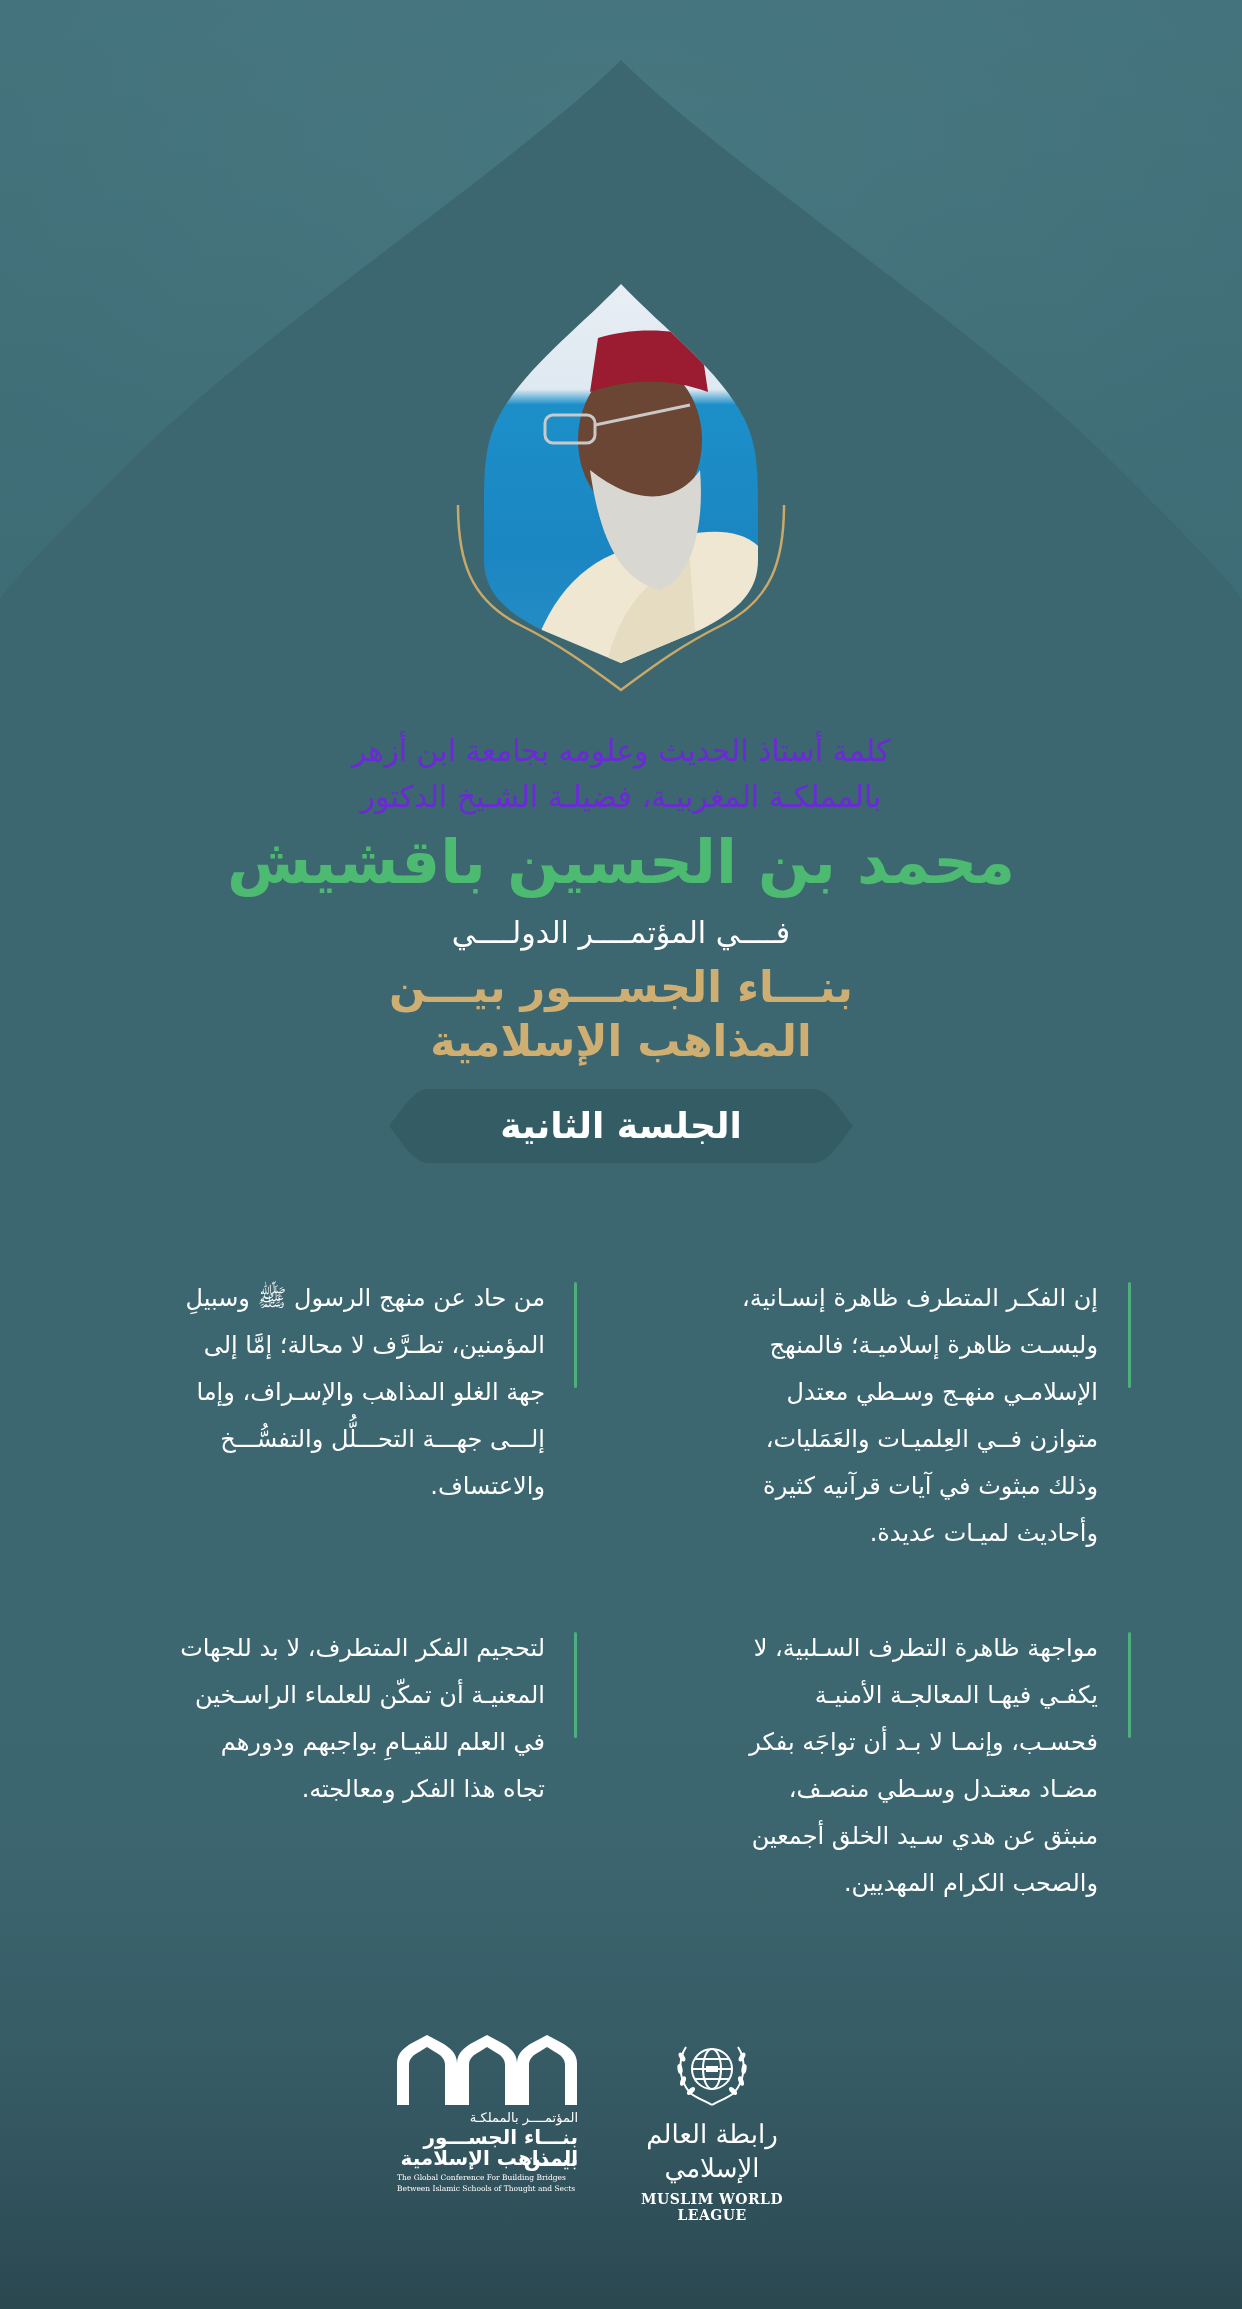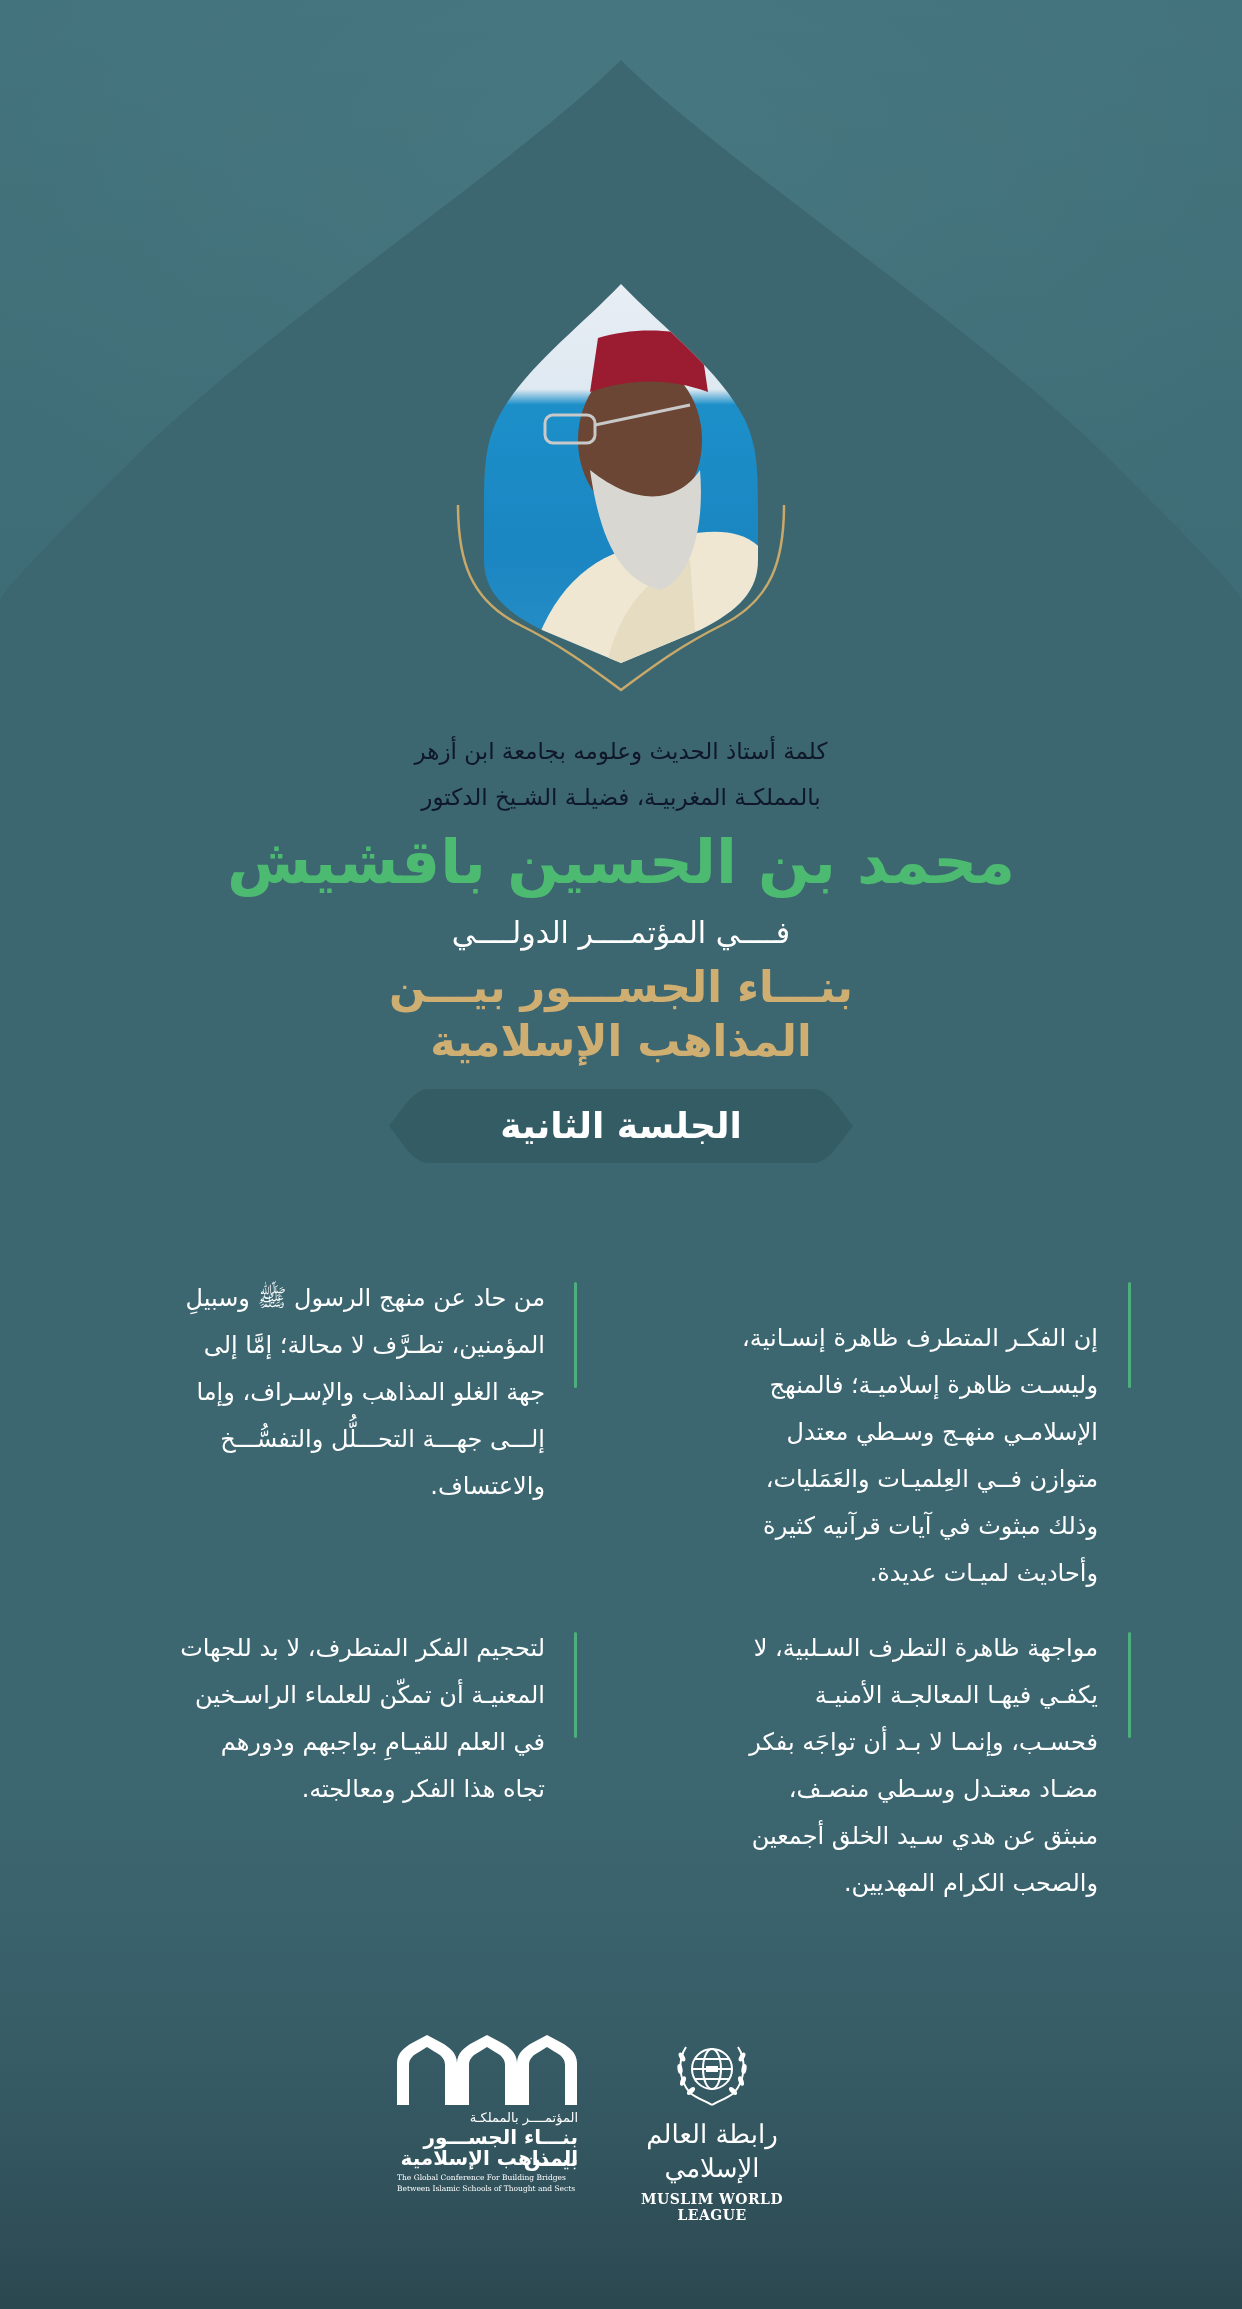--- a/index.html
+++ b/index.html
@@ -2,21 +2,21 @@
 <html><head>
 <meta charset="utf-8">
 <style>
   html, body { margin:0; padding:0; }
   body { width:1242px; height:2309px; overflow:hidden; position:relative;
          background:linear-gradient(180deg,#44737c 0px,#3d6871 600px,#3c6670 1800px,#2b4750 2309px);
          font-family:"DejaVu Sans", sans-serif; color:#fff; }
   .bg-svg { position:absolute; left:0; top:0; width:1242px; height:2309px; }
   .portrait { position:absolute; left:0; top:0; width:1242px; height:760px; }
   .abs { position:absolute; left:0; width:1242px; text-align:center; direction:rtl; }
-  .intro { top:728px; font-size:23px; line-height:46px; color:#0f172a; }
+  .intro { top:728px; font-size:30px; line-height:46px; color:#6d28d9; }
   .name { top:832px; font-size:61px; font-weight:bold; color:#4dba72; line-height:60px; }
   .conf-pre { top:910px; font-size:30px; color:#fff; line-height:46px; }
   .conf-title { top:960px; font-size:43px; font-weight:bold; color:#cfae72; line-height:54px; }
   .badge { position:absolute; left:389px; top:1089px; width:464px; height:74px; }
   .badge svg { position:absolute; left:0; top:0; }
   .badge-text { position:absolute; left:0; top:0; width:464px; height:74px; line-height:74px;
                 text-align:center; font-size:36px; font-weight:bold; color:#fff; direction:rtl; }
   .quote { position:absolute; direction:rtl; text-align:justify; text-align-last:right;
            font-size:24px; line-height:47px; color:#fff; width:420px; }
   .sep { position:absolute; width:3px; height:106px; background:#4caf7c; border-radius:2px; }
@@ -89,21 +89,21 @@
 </div>
 
 <div class="badge">
   <svg width="464" height="74" viewBox="0 0 464 74">
     <path d="M40,0 L424,0 C440,0 450,20 464,37 C450,54 440,74 424,74 L40,74 C24,74 14,54 0,37 C14,20 24,0 40,0 Z" fill="#345c65"></path>
   </svg>
   <div class="badge-text">الجلسة الثانية</div>
 </div>
 
 <div class="sep" style="left:1128px; top:1282px;"></div>
-<div class="quote" style="left:678px; top:1275px; width:420px;margin-top:40px;">
+<div class="quote" style="left:678px; top:1275px; width:420px;">
   <div>إن الفكـر المتطرف ظاهرة إنسـانية،</div>
   <div>وليسـت ظاهرة إسلاميـة؛ فالمنهج</div>
   <div>الإسلامـي منهـج وسـطي معتدل</div>
   <div>متوازن فــي العِلميـات والعَمَليات،</div>
   <div>وذلك مبثوث في آيات قرآنيه كثيرة</div>
   <div>وأحاديث لميـات عديدة.</div>
 </div>
 
 <div class="sep" style="left:574px; top:1282px;"></div>
 <div class="quote" style="left:125px; top:1275px; width:420px;">

